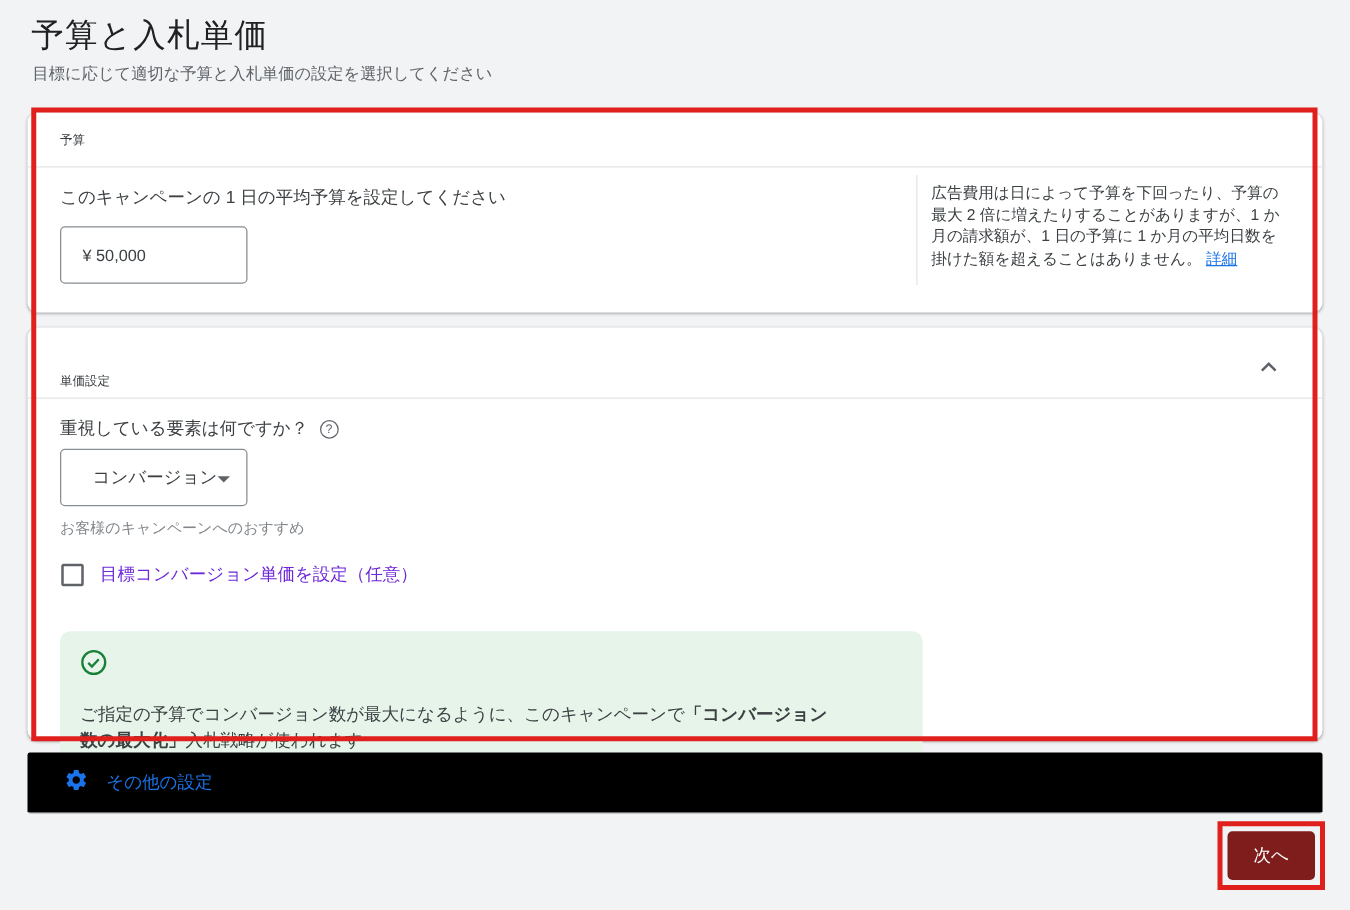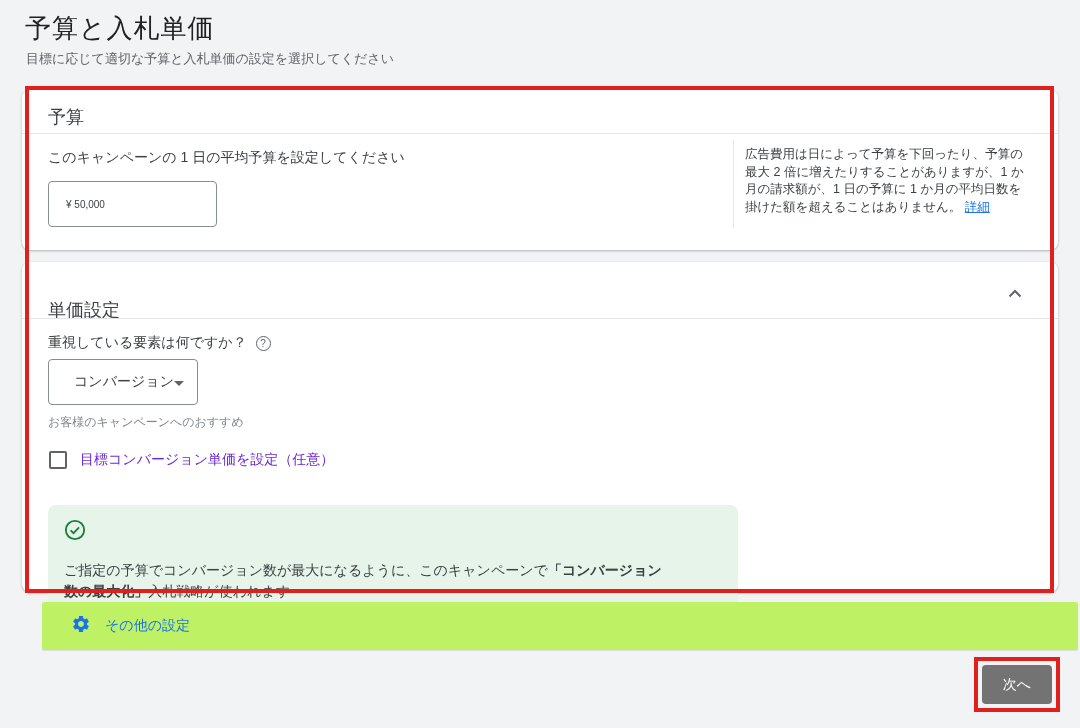--- a/index.html
+++ b/index.html
@@ -8,27 +8,27 @@
   #app { position:relative; width:1080px; height:728px; background:#f1f3f4; color:#3c4043; }
 
   .page-title { position:absolute; left:25px; top:11px; font-size:26px; font-weight:400; color:#202124; letter-spacing:1px; }
   .page-subtitle { position:absolute; left:26px; top:50px; font-size:13px; color:#5f6368; }
 
   .card { position:absolute; left:22px; width:1036px; background:#fff; border-radius:8px;
           box-shadow:0 1px 2px rgba(60,64,67,.25), 0 1px 3px rgba(60,64,67,.12); }
   #budget-card { top:90px; height:160px; }
   #bidding-card { top:262px; height:330px; }
 
-  .card-header { position:absolute; left:26px; font-size:18px; color:#3c4043; }
+  .card-header { position:absolute; left:26px; font-size:10px; color:#3c4043; }
   .h-divider { position:absolute; left:0; right:0; height:1px; background:#e3e5e8; }
 
   .budget-label { position:absolute; left:26px; top:59px; font-size:14px; color:#3c4043; }
-  .budget-input { position:absolute; left:26px; top:91px; width:169px; height:46px;
+  .budget-input { position:absolute; left:26px; top:91px; width:150px; height:46px;
                   border:1px solid #878d92; border-radius:4px; background:#fff;
-                  font-family:inherit; font-size:10px; color:#3c4043; padding:0 0 0 17px; outline:none; }
+                  font-family:inherit; font-size:13px; color:#3c4043; padding:0 0 0 17px; outline:none; }
 
   .v-divider { position:absolute; left:711px; top:50px; width:1px; height:88px; background:#e3e5e8; }
   .budget-help { position:absolute; left:723px; top:56px; width:280px; font-size:12.5px;
                  line-height:17.5px; color:#3c4043; }
   .help-link { color:#1a73e8; text-decoration:underline; cursor:pointer; }
 
   .chevron-up { position:absolute; left:981px; top:20px; width:24px; height:24px; cursor:pointer; }
 
   .bid-question { position:absolute; left:26px; top:72px; display:flex; align-items:center; gap:9px;
                   font-size:14px; color:#3c4043; }
@@ -45,26 +45,26 @@
   .checkbox-row { position:absolute; left:27px; top:189px; display:flex; align-items:center; gap:13px; }
   .checkbox { width:18px; height:18px; border:2px solid #5f6368; border-radius:2px; background:#fff; cursor:pointer; }
   .checkbox-label { font-size:14px; color:#6d28d9; }
 
   .info-box { position:absolute; left:26px; top:243px; width:690px; min-height:68px;
               background:#e6f4ea; border-radius:8px; display:flex; gap:15px; padding:13px 18px 13px 16px;flex-direction:column; }
   .info-icon { flex:0 0 auto; margin-top:1px; }
   .info-text { font-size:14px; line-height:21px; color:#3c4043; max-width:600px; }
   .info-text b { font-weight:bold; }
 
-  .more-settings { position:absolute; left:22px; top:602px; width:1036px; height:49px; background:#bef264;
+  .more-settings { position:absolute; left:22px; top:602px; width:1036px; height:49px; background:#000000;
                    border-radius:2px; border-bottom:1px solid #dcdee1; display:flex; align-items:center;
-                   gap:14px; padding-left:29px; cursor:pointer;margin-left:20px; }
+                   gap:14px; padding-left:29px; cursor:pointer; }
   .more-settings-label { font-size:14px; color:#1a73e8; }
 
-  .next-button { position:absolute; left:982px; top:665px; width:70px; height:39px; background:#737373;
+  .next-button { position:absolute; left:982px; top:665px; width:70px; height:39px; background:#7f1d1d;
                  border:none; border-radius:4px; color:#fff; font-family:inherit; font-size:14px; cursor:pointer; }
 
   .annotation { position:absolute; border:4px solid #e0201c; pointer-events:none; z-index:10; }
   #annotation-main { left:25px; top:86px; width:1029px; height:507px; }
   #annotation-next { left:974px; top:657px; width:86px; height:55px; }
 </style>
 </head>
 <body>
 
 <div id="app">

